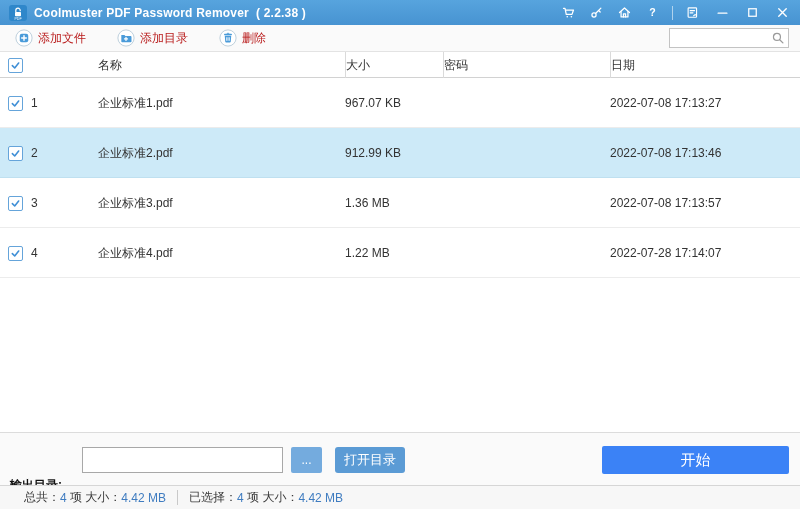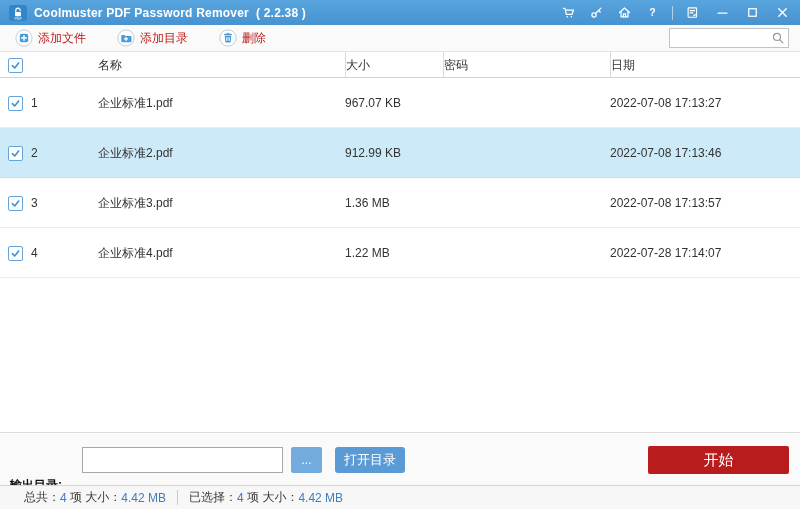--- a/index.html
+++ b/index.html
@@ -93,22 +93,22 @@
   .btn { border:none; color:#fff; cursor:pointer; font-family:"Liberation Sans","DejaVu Sans",sans-serif; }
   .btn-browse {
     position:absolute; left:291px; top:14px; width:31px; height:26px;
     background:#74abde; border-radius:2px; font-size:12px;
   }
   .btn-open {
     position:absolute; left:335px; top:14px; width:70px; height:26px;
     background:#5b9bd5; border-radius:3px; font-size:13px;
   }
   .btn-start {
-    position:absolute; right:11px; top:13px; width:141px; height:28px;
-    background:#b91c1c; border-radius:2px; font-size:15px;
+    position:absolute; right:11px; top:13px; width:187px; height:28px;
+    background:#3b82f6; border-radius:2px; font-size:15px;
   }
 
   
   .statusbar {
     position:absolute; top:485px; left:0; right:0; bottom:0;
     background:#f7f7f7; border-top:1px solid #d6d6d6;
     display:flex; align-items:center; padding-left:24px;
     font-size:12px; color:#3a3a3a; white-space:pre;
   }
   .st-num { color:#3f7cc0; }

